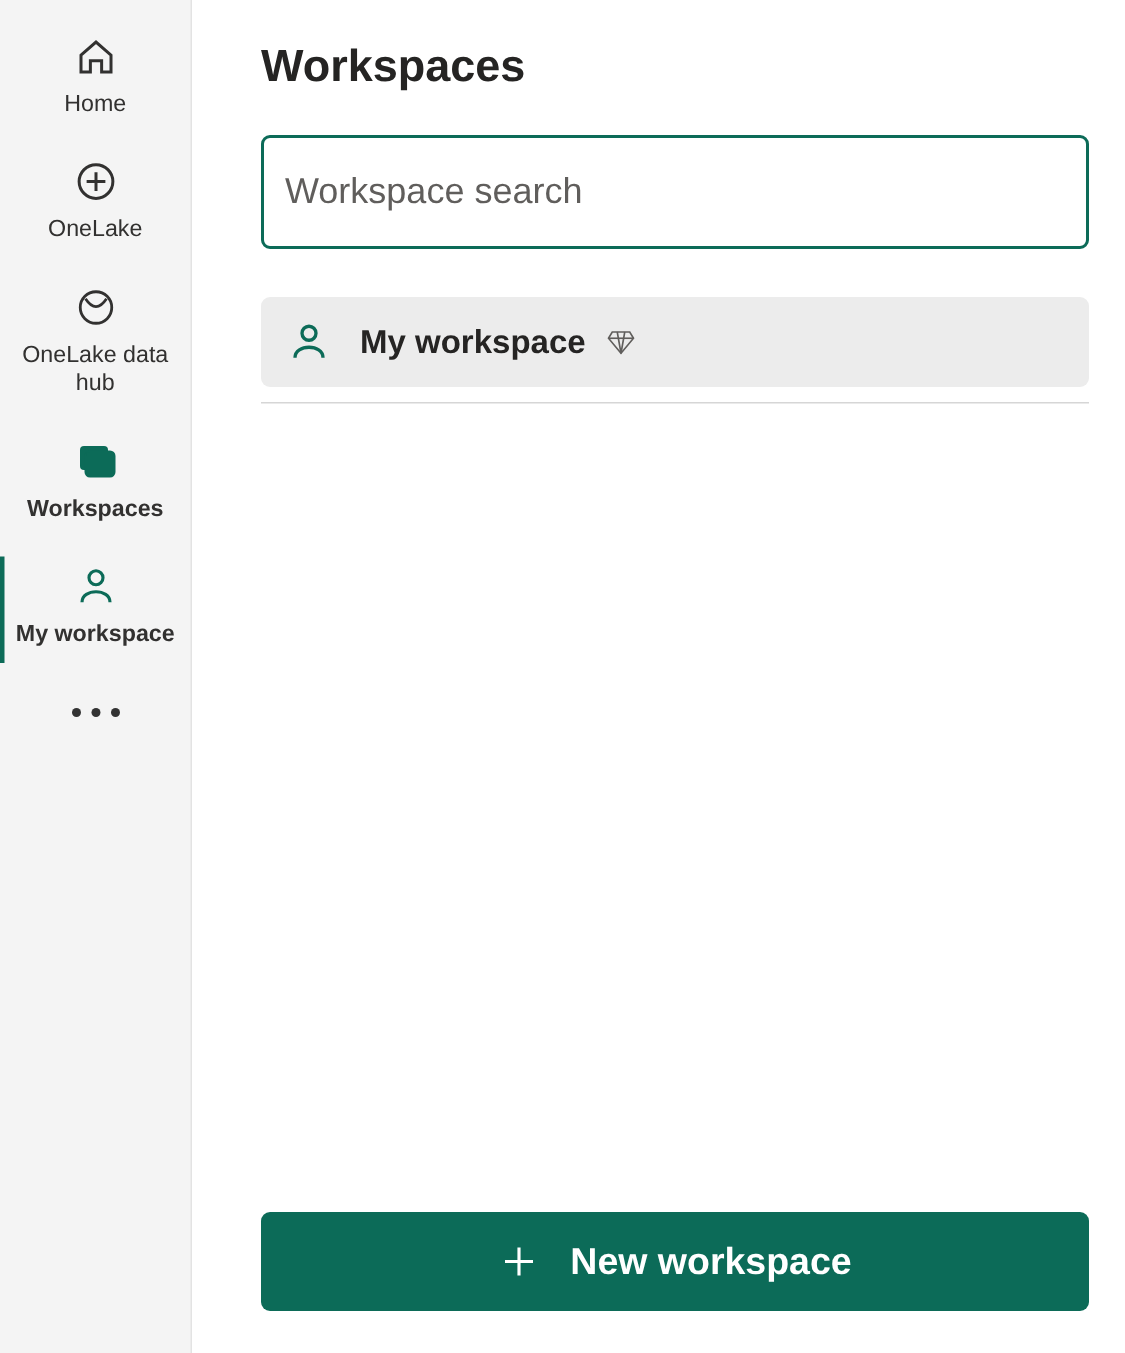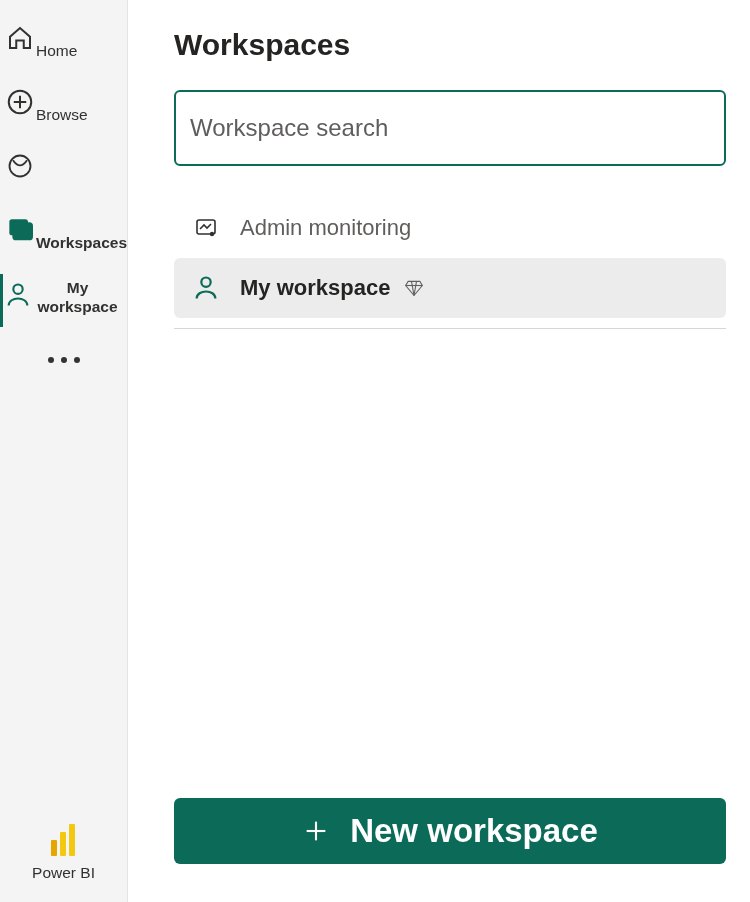--- a/index.html
+++ b/index.html
@@ -1,18 +1,18 @@
 <!DOCTYPE html>
 <html><head>
   <meta charset="utf-8">
   <style>
     *{box-sizing:border-box;margin:0;padding:0;font-family:'Segoe UI',Arial,sans-serif}
     body{width:750px;height:902px;display:flex;background:#fff;overflow:hidden}
     .sidebar{width:128px;min-width:128px;background:#f4f4f4;border-right:1px solid #e3e3e3;display:flex;flex-direction:column;align-items:center;padding-top:12px}
-    .nav-item{width:100%;display:flex;align-items:flex-end;padding:10px 4px 16px;cursor:pointer;text-align:center;color:#333;position:relative}
+    .nav-item{width:100%;display:flex;flex-direction:column;align-items:center;padding:10px 4px 16px;cursor:pointer;text-align:center;color:#333;position:relative}
     .nav-item.active{font-weight:600}
     .nav-item.indicator::before{content:'';position:absolute;left:0;top:6px;bottom:6px;width:3px;background:#0c6b58}
     .nav-icon{width:32px;height:32px;display:flex;align-items:center;justify-content:center;margin-bottom:6px}
     .nav-label{font-size:15.5px;line-height:1.25;color:#323130}
     .nav-item.active .nav-label{font-weight:600}
     .more-dots{width:100%;display:flex;justify-content:center;padding:24px 0}
     .more-dots span{width:6px;height:6px;background:#333;border-radius:50%;margin:0 3.5px}
     .sidebar-spacer{flex:1}
     .pbi-brand{width:100%;display:flex;flex-direction:column;align-items:center;padding-bottom:20px}
     .pbi-icon{width:26px;height:32px;position:relative;margin-bottom:8px;display:flex;align-items:flex-end;gap:3px}
@@ -26,21 +26,21 @@
     .search-wrap{border:2px solid #0c6b58;border-radius:6px;padding:22px 14px;margin-bottom:32px}
     .search{width:100%;border:none;outline:none;font-size:24px;color:#323130;background:transparent}
     .search::placeholder{color:#605e5c}
     .ws-item{display:flex;align-items:center;padding:16px 18px;border-radius:6px;cursor:pointer;font-size:22px;color:#605e5c}
     .ws-item.selected{background:#ececec;color:#252423;font-weight:600}
     .ws-icon{width:28px;height:28px;margin-right:20px;display:flex;align-items:center;justify-content:center;flex-shrink:0}
     .diamond-icon{margin-left:14px;display:flex;align-items:center}
     .section-divider{border:none;border-top:1px solid #d6d6d6;margin:10px 0 18px}
     .section-label{font-size:22px;color:#605e5c;padding-left:6px}
     .main-spacer{flex:1}
-    .new-btn{background:#0c6b58;color:#fff;border:none;border-radius:6px;height:66px;display:flex;align-items:center;justify-content:center;font-size:33px;font-weight:600;cursor:pointer;margin-bottom:18px}
+    .new-btn{background:#0c6b58;color:#fff;border:none;border-radius:6px;height:66px;display:flex;align-items:center;justify-content:center;font-size:25px;font-weight:600;cursor:pointer;margin-bottom:8px}
     .plus-icon{margin-right:20px;display:flex;align-items:center}
     svg{display:block}
   </style>
 </head>
 <body>
 
 <div class="sidebar">
 
   <div class="nav-item">
     <div class="nav-icon">
@@ -52,31 +52,32 @@
   </div>
 
   <div class="nav-item">
     <div class="nav-icon">
       <svg width="30" height="30" viewBox="0 0 24 24" fill="none" stroke="#323130" stroke-width="1.6">
           <circle cx="12" cy="12" r="9"></circle>
           <line x1="12" y1="7" x2="12" y2="17"></line>
           <line x1="7" y1="12" x2="17" y2="12"></line>
         </svg>
     </div>
-    <div class="nav-label">Browse</div>
+    <div class="nav-label">OneLake</div>
   </div>
 
 
   <div class="nav-item">
     <div class="nav-icon">
       <svg width="28" height="28" viewBox="0 0 24 24" fill="none" stroke="#323130" stroke-width="1.6">
           <circle cx="12" cy="12" r="9"></circle>
           <path d="M6 7 Q12 16 18 7" fill="none"></path>
         </svg>
     </div>
+    <div class="nav-label">OneLake data hub</div>
   </div>
 
   <div class="nav-item active">
     <div class="nav-icon">
       <svg width="32" height="32" viewBox="0 0 24 24">
           <rect x="4" y="4" width="14" height="12" rx="2" fill="#0c6b58"></rect>
           <rect x="7" y="7" width="14" height="12" rx="2" fill="#fff" stroke="#0c6b58" stroke-width="1.5"></rect>
           <rect x="7" y="7" width="14" height="12" rx="2" fill="#0c6b58"></rect>
         </svg>
     </div>
@@ -94,47 +95,29 @@
   </div>
 
   <div class="more-dots">
     <span></span>
       <span></span>
       <span></span>
   </div>
 
   <div class="sidebar-spacer"></div>
 
-  <div class="pbi-brand">
-    <div class="pbi-icon">
-      <div class="pbi-bar b1"></div>
-        <div class="pbi-bar b2"></div>
-        <div class="pbi-bar b3"></div>
-    </div>
-    <div class="pbi-label">Power BI</div>
-  </div>
 </div>
 
 <div class="main">
   <div class="title">Workspaces</div>
 
   <div class="search-wrap">
     <input class="search" type="text" placeholder="Workspace search" style="">
   </div>
 
-  <div class="ws-item">
-    <div class="ws-icon">
-      <svg width="24" height="24" viewBox="0 0 24 24" fill="none" stroke="#323130" stroke-width="1.6">
-          <rect x="3" y="4" width="18" height="14" rx="2"></rect>
-          <polyline points="6 13 10 9 13 12 17 8"></polyline>
-          <circle cx="18" cy="18" r="2.2" fill="#323130" stroke="none"></circle>
-        </svg>
-    </div>
-    <span>Admin monitoring</span>
-  </div>
 
   <div class="ws-item selected">
     <div class="ws-icon">
       <svg width="28" height="28" viewBox="0 0 24 24" fill="none" stroke="#0c6b58" stroke-width="1.9">
           <circle cx="12" cy="7" r="4"></circle>
           <path d="M4 21 c0-4 4-6 8-6 s8 2 8 6"></path>
         </svg>
     </div>
     <span>My workspace</span>
     <span class="diamond-icon">

